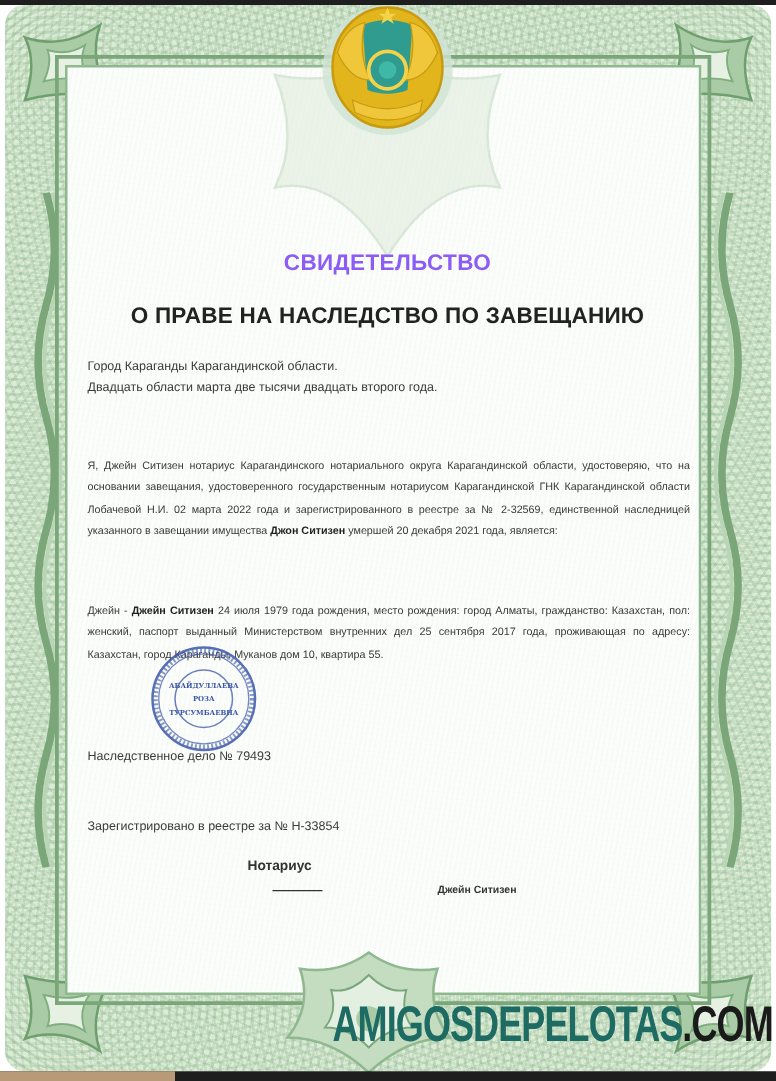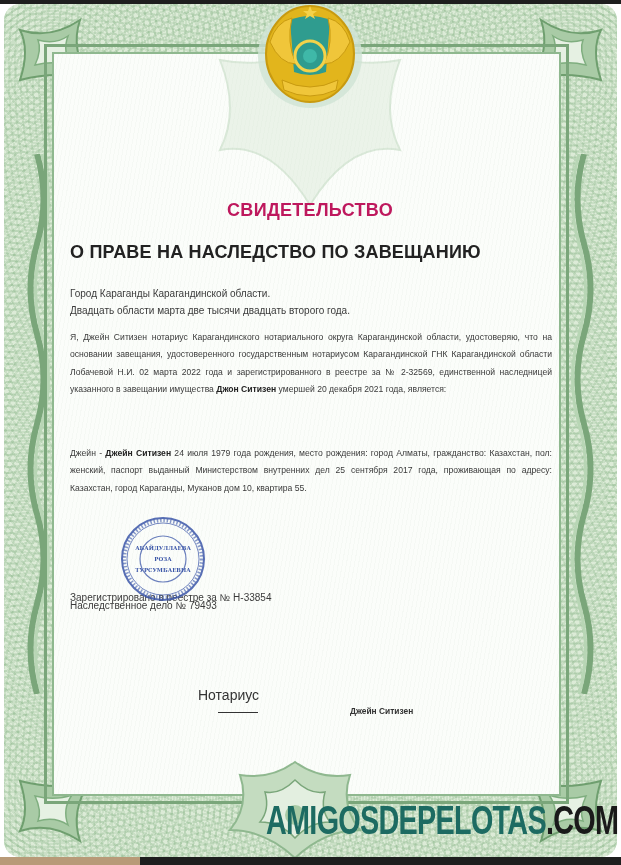--- a/index.html
+++ b/index.html
@@ -20,27 +20,27 @@
   .wave-right{right:16px;}
   .frame-outer{position:absolute;left:44px;top:44px;width:525px;height:760px;border:3px solid #7aa67a;box-sizing:border-box;}
   .frame-inner{position:absolute;left:52px;top:52px;width:509px;height:744px;border:2px solid #8fb88f;background:#fbfdfa;box-sizing:border-box;}
   .paper-tex{position:absolute;left:54px;top:54px;width:505px;height:740px;
     background:repeating-linear-gradient(100deg, rgba(180,200,180,.08) 0 1px, rgba(255,255,255,0) 1px 4px);}
   .rosette-top{position:absolute;left:210px;top:40px;width:200px;height:170px;opacity:.35;}
   .rosette-bottom{position:absolute;left:225px;top:760px;width:140px;height:100px;}
   .corner{position:absolute;width:90px;height:90px;}
   .emblem{position:absolute;left:256px;top:2px;width:108px;height:108px;}
   .doc{position:absolute;left:70px;top:0;width:480px;color:#2b2b2b;}
-  .title1{position:absolute;left:0;top:200px;width:480px;text-align:center;font-size:18px;font-weight:bold;color:#be185d;letter-spacing:.3px;}
-  .title2{position:absolute;left:0;top:242px;width:480px;font-size:18px;font-weight:bold;color:#222;letter-spacing:.2px;}
+  .title1{position:absolute;left:0;top:200px;width:480px;text-align:center;font-size:18px;font-weight:bold;color:#8b5cf6;letter-spacing:.3px;}
+  .title2{position:absolute;left:0;top:242px;width:480px;text-align:center;font-size:18px;font-weight:bold;color:#222;letter-spacing:.2px;}
   .line{position:absolute;left:0;font-size:10px;color:#3a3a3a;white-space:nowrap;}
-  .para{position:absolute;left:0;width:482px;font-size:8.6px;line-height:17.3px;color:#3a3a3a;text-align:justify;}
+  .para{position:absolute;left:0;width:482px;font-size:8.6px;line-height:17.3px;color:#3a3a3a;text-align:justify;margin-top:35px;}
   .para b{color:#222;}
   .stamp{position:absolute;left:120px;top:516px;width:86px;height:86px;}
-  .sig-label{position:absolute;left:198px;top:687px;font-size:14px;font-weight:normal;color:#333;}
+  .sig-label{position:absolute;left:198px;top:687px;font-size:11px;font-weight:bold;color:#333;}
   .sig-line{position:absolute;left:218px;top:712px;width:40px;height:0;border-top:1.5px solid #333;}
   .sig-name{position:absolute;left:350px;top:706px;font-size:8.4px;font-weight:bold;color:#333;}
   .watermark{position:absolute;left:266px;top:800px;font-family:"Liberation Sans",sans-serif;font-weight:bold;font-size:40px;letter-spacing:-1px;transform:scaleX(.72);transform-origin:left top;white-space:nowrap;line-height:40px;}
   .watermark .wm-main{color:#1d6b62;}
   .watermark .wm-tld{color:#1a1a1a;}
 </style>
 </head>
 <body>
 
 <div class="topbar"></div>
@@ -100,21 +100,21 @@
   <div class="title2">О ПРАВЕ НА НАСЛЕДСТВО ПО ЗАВЕЩАНИЮ</div>
 
   <div class="line" style="top:288px">Город Караганды  Карагандинской области.</div>
   <div class="line" style="top:305px">Двадцать  области марта две тысячи  двадцать второго года.</div>
 
   <div class="para" style="top:329px"><span>Я, Джейн Ситизен нотариус Карагандинского нотариального округа Карагандинской области, удостоверяю, что на основании завещания, удостоверенного государственным нотариусом Карагандинской ГНК Карагандинской области Лобачевой Н.И. 02 марта 2022 года и зарегистрированного в реестре за № 2-32569,  единственной наследницей указанного в завещании имущества </span><b>Джон Ситизен</b><span> умершей 20 декабря 2021 года, является:</span></div>
 
   <div class="para" style="top:445px"><span>Джейн - </span><b>Джейн Ситизен</b><span> 24 июля 1979 года рождения, место рождения: город Алматы, гражданство: Казахстан, пол: женский, паспорт выданный Министерством внутренних дел 25  сентября 2017 года, проживающая по адресу: Казахстан, город Караганды, Муканов дом 10, квартира 55.</span></div>
 
   <div class="line" style="top:600px">Наследственное дело № 79493</div>
-  <div class="line" style="top:592px">Зарегистрировано в реестре за № Н-33854</div>
+  <div class="line" style="top:656px">Зарегистрировано в реестре за № Н-33854</div>
 </div>
 
 <svg class="stamp" viewBox="0 0 86 86">
   <circle cx="43" cy="43" r="41" fill="none" stroke="#3b56a8" stroke-width="2" opacity=".85"></circle>
   <circle cx="43" cy="43" r="36" fill="none" stroke="#3b56a8" stroke-width="1" opacity=".7"></circle>
   <circle cx="43" cy="43" r="38.5" fill="none" stroke="#3b56a8" stroke-width="3.5" stroke-dasharray="1.5 1.8" opacity=".6"></circle>
   <circle cx="43" cy="43" r="23" fill="none" stroke="#3b56a8" stroke-width="1.2" opacity=".75"></circle>
   <text x="43" y="34" text-anchor="middle" font-family="DejaVu Serif, serif" font-size="5.5" font-weight="bold" fill="#3b56a8">АБАЙДУЛЛАЕВА</text>
   <text x="43" y="45" text-anchor="middle" font-family="DejaVu Serif, serif" font-size="5.5" font-weight="bold" fill="#3b56a8">РОЗА</text>
   <text x="43" y="56" text-anchor="middle" font-family="DejaVu Serif, serif" font-size="5.5" font-weight="bold" fill="#3b56a8">ТУРСУМБАЕВНА</text>

